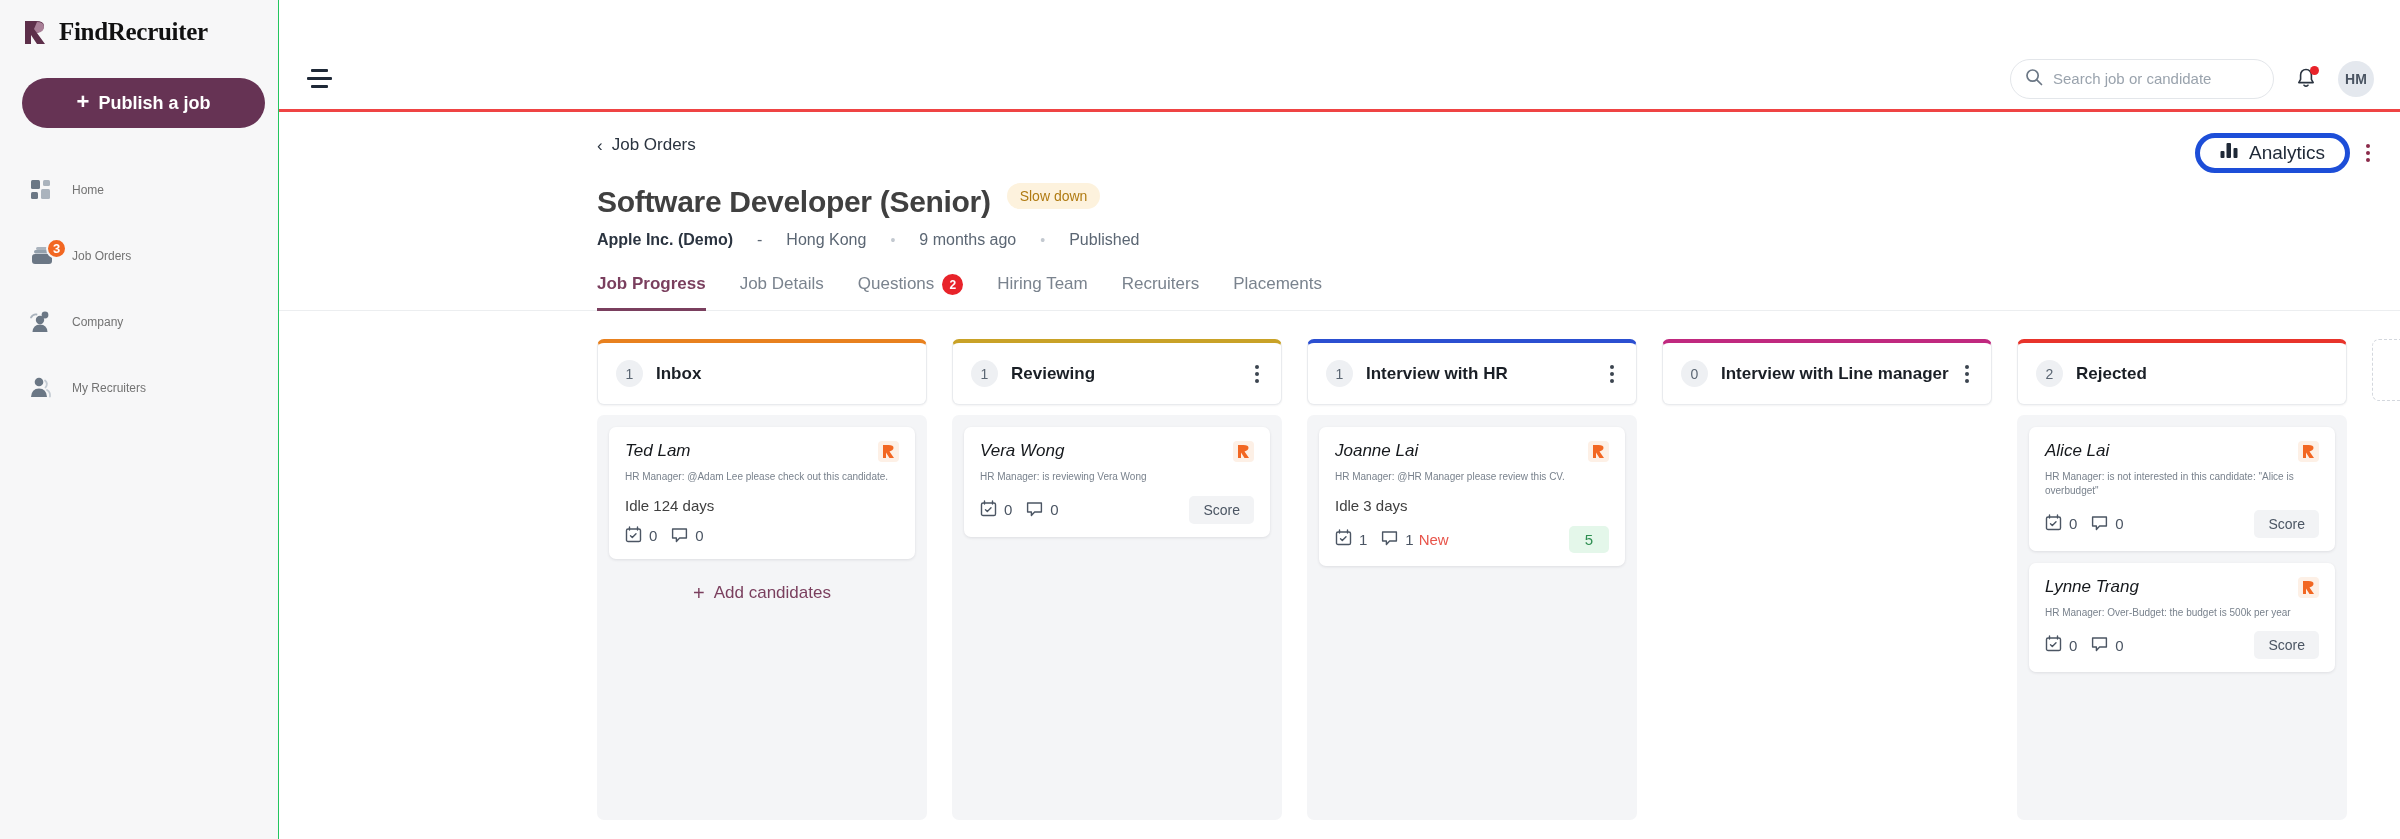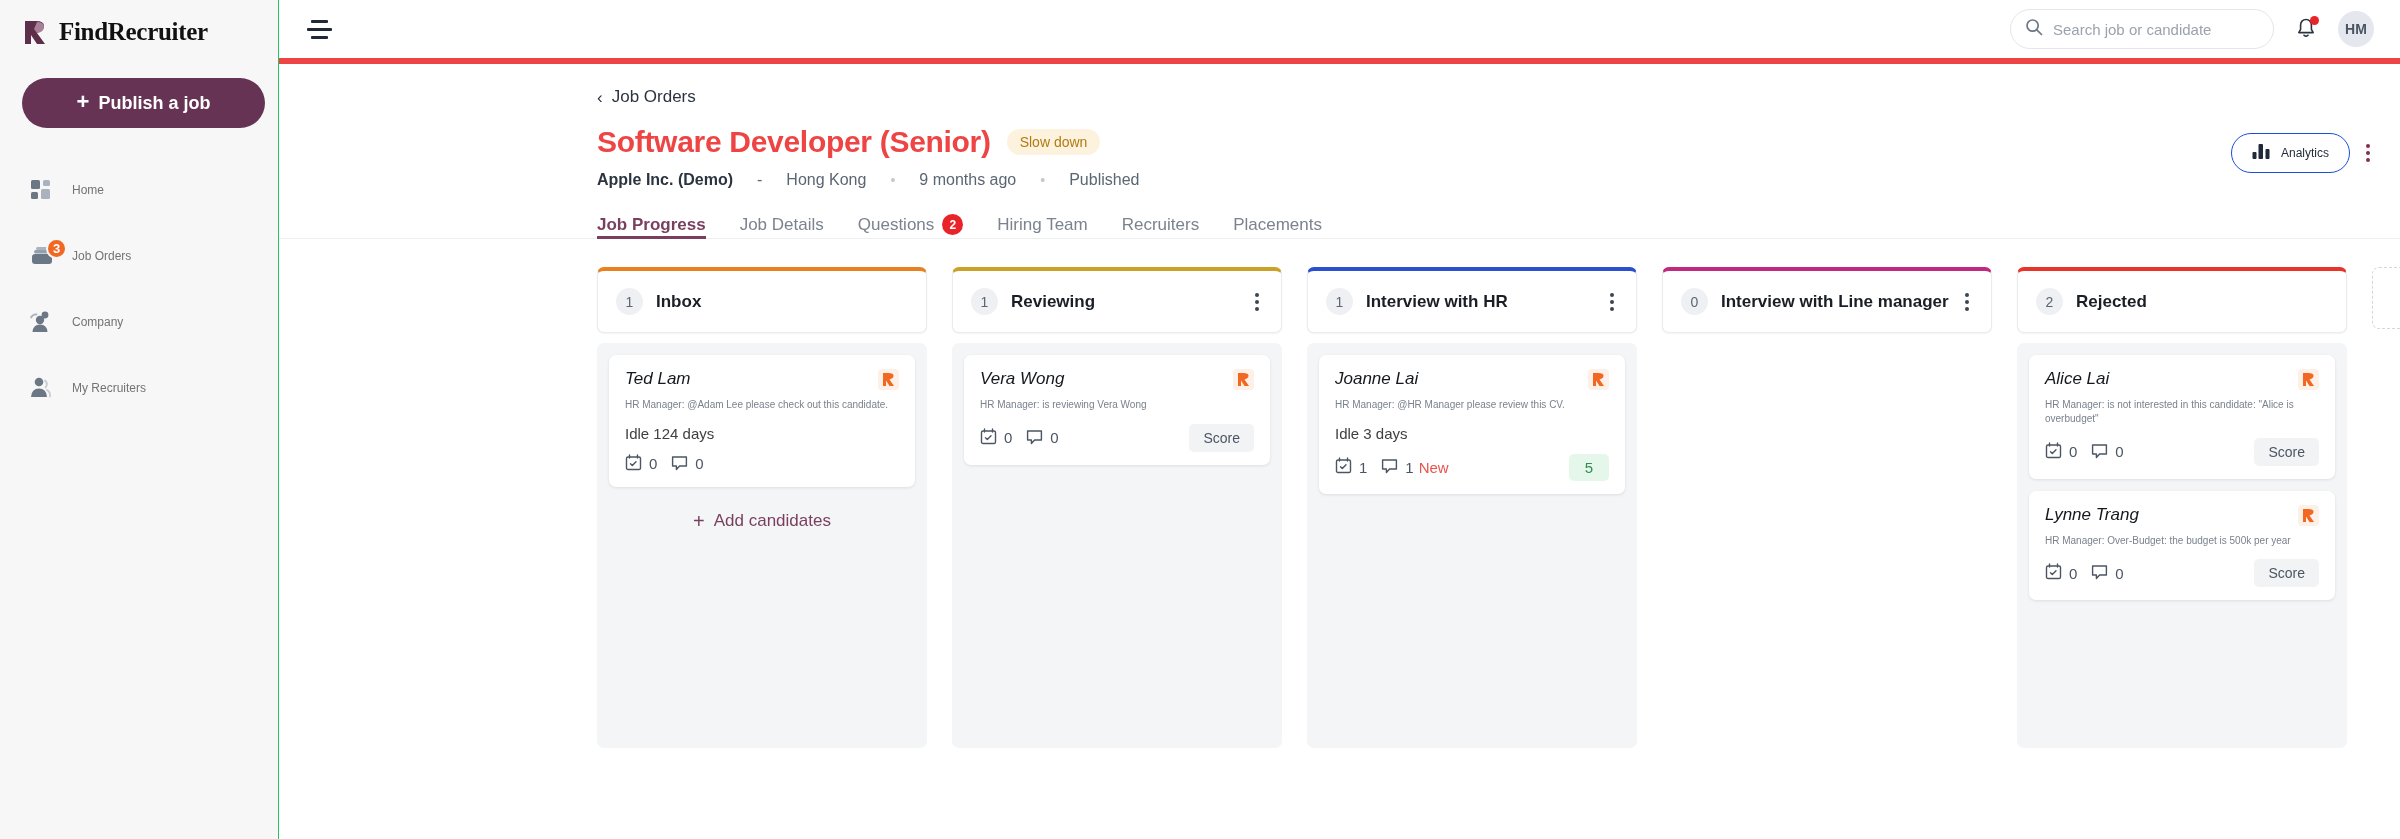--- a/index.html
+++ b/index.html
@@ -50,22 +50,23 @@
     border-radius: 11px; font-size: 13px; font-weight: bold;
     display: flex; align-items: center; justify-content: center;
     border: 2px solid #f7f7f8;
   }
 
   
   .main { flex: 1; height: 839px; position: relative; background: #fff; overflow: hidden; }
 
   .topbar {
     height: 64px; display: flex; align-items: center;
-    padding: 0 26px 0 28px; border-bottom: 6px solid #ef4444;
+    padding: 0 26px 0 28px; border-bottom: 3px solid #ef4444;
     background: #fff;
+    margin-top: 48px;
   }
   .hamburger { width: 28px; height: 22px; display: flex; flex-direction: column; justify-content: center; gap: 5px; cursor: pointer; }
   .hamburger span { display: block; height: 3px; background: #1f2937; border-radius: 1px; }
   .hamburger span:nth-child(1) { width: 17px; margin-left: 4px; }
   .hamburger span:nth-child(2) { width: 25px; }
   .hamburger span:nth-child(3) { width: 17px; margin-left: 4px; }
 
   .topbar-right { margin-left: auto; display: flex; align-items: center; gap: 20px; }
   .search-box {
     width: 264px; height: 40px;
@@ -92,47 +93,47 @@
   
   .page { padding: 0 0 0 0; }
   .breadcrumb {
     display: flex; align-items: center; gap: 9px;
     padding: 23px 0 0 318px; cursor: pointer; width: max-content;
   }
   .crumb-text { font-size: 17px; color: #2b3440; }
   .chev { font-size: 17px; color: #2b3440; line-height: 1; }
 
   .title-row { display: flex; align-items: center; gap: 16px; padding: 18px 0 0 318px; }
-  .page-title { font-size: 30px; font-weight: bold; color: #ef4444; letter-spacing: -0.3px; }
+  .page-title { font-size: 30px; font-weight: bold; color: #404040; letter-spacing: -0.3px; margin-top: 12px; }
   .status-chip {
     background: #fdf2dd; color: #b07b12;
     font-size: 14px; padding: 5px 13px; border-radius: 13px; white-space: nowrap;
   }
   .meta-row { padding: 12px 0 0 318px; font-size: 16px; color: #5b6673; display: flex; align-items: center; gap: 24px; }
   .meta-company { font-weight: bold; color: #2b3440; }
   .meta-dot { color: #c3c9d0; font-size: 14px; }
 
   .tabs { display: flex; gap: 34px; padding: 25px 0 0 318px; border-bottom: 1px solid #eceef0; }
   .tab {
-    font-size: 17px; color: #7a838e; padding-bottom: 1px;
-    display: flex; align-items: flex-end; gap: 8px; cursor: pointer;
+    font-size: 17px; color: #7a838e; padding-bottom: 13px;
+    display: flex; align-items: flex-start; gap: 8px; cursor: pointer;
     border-bottom: 3px solid transparent; margin-bottom: -1px;
   }
   .tab.active { color: #7a3f5e; font-weight: bold; border-bottom-color: #7a3f5e; }
   .tab-badge {
     background: #e8232a; color: #fff; border-radius: 50%;
     width: 21px; height: 21px; font-size: 12px; font-weight: bold;
     display: flex; align-items: center; justify-content: center;
   }
 
   .analytics-wrap { position: absolute; right: 26px; top: 133px; display: flex; align-items: center; gap: 12px; }
   .analytics-btn {
-    height: 40px; padding: 0 20px; border: 1px solid #1d4ed8; border-radius: 20px;
+    height: 40px; padding: 0 20px; border: 5px solid #1d4ed8; border-radius: 20px;
     background: #fff; display: flex; align-items: center; gap: 10px;
-    font-size: 12px; color: #1f2937; cursor: pointer;
+    font-size: 19px; color: #1f2937; cursor: pointer;
     font-family: "Liberation Sans", sans-serif;
   }
   .kebab { display: flex; flex-direction: column; gap: 3px; cursor: pointer; padding: 4px; }
   .kebab i { width: 4px; height: 4px; border-radius: 50%; background: #8b2b4a; display: block; }
 
   
   .board {
     display: flex; gap: 25px; align-items: flex-start;
     padding: 28px 0 0 318px; height: 560px;
   }

